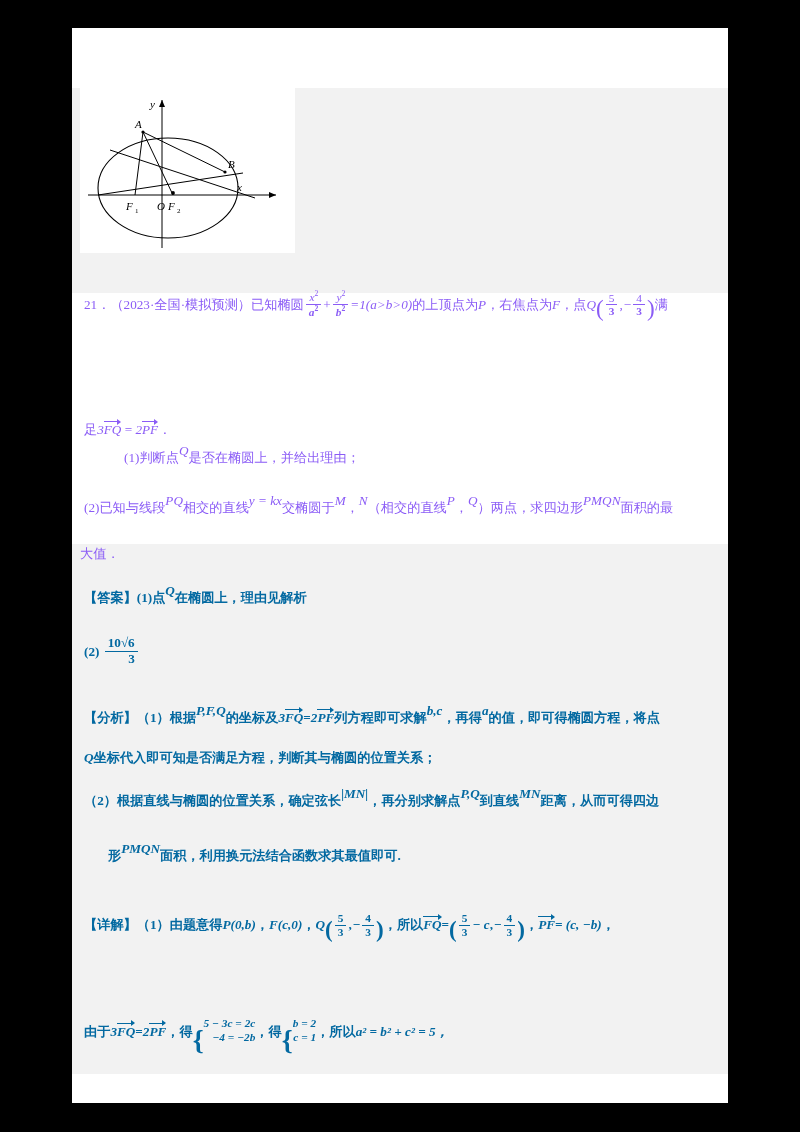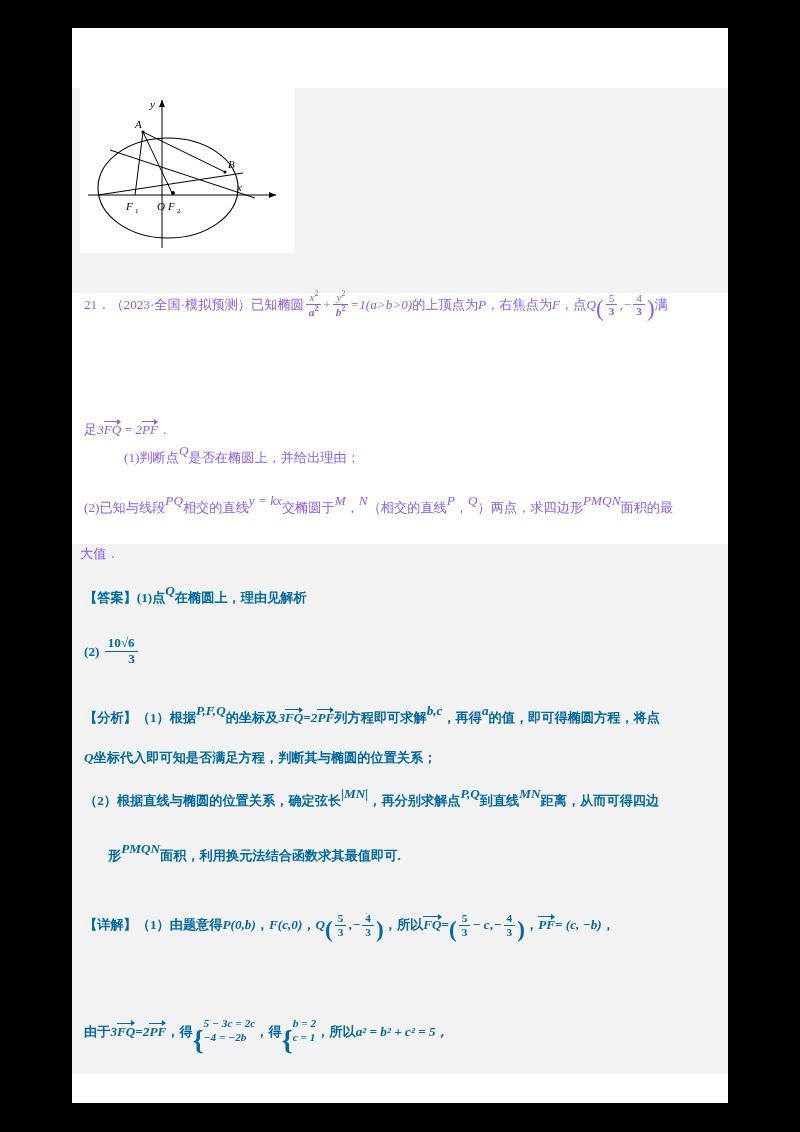--- a/index.html
+++ b/index.html
@@ -89,21 +89,21 @@
     font-size:2.1em;
     line-height:0.74;
   }
   .cases{
     display:inline-block;
     vertical-align:-0.5em;
     font-size:0.86em;
     line-height:1.25;
     text-align:left;
   }
-  .cases span{ display:block; }
+  .cases span{ display:block;text-align:right; }
   .smallup{ position:relative; top:-0.5em; }
 </style>
 </head>
 <body>
 
 <div class="page">
 
   <div class="band band-top"></div>
   <div class="band band-ans"></div>
 

